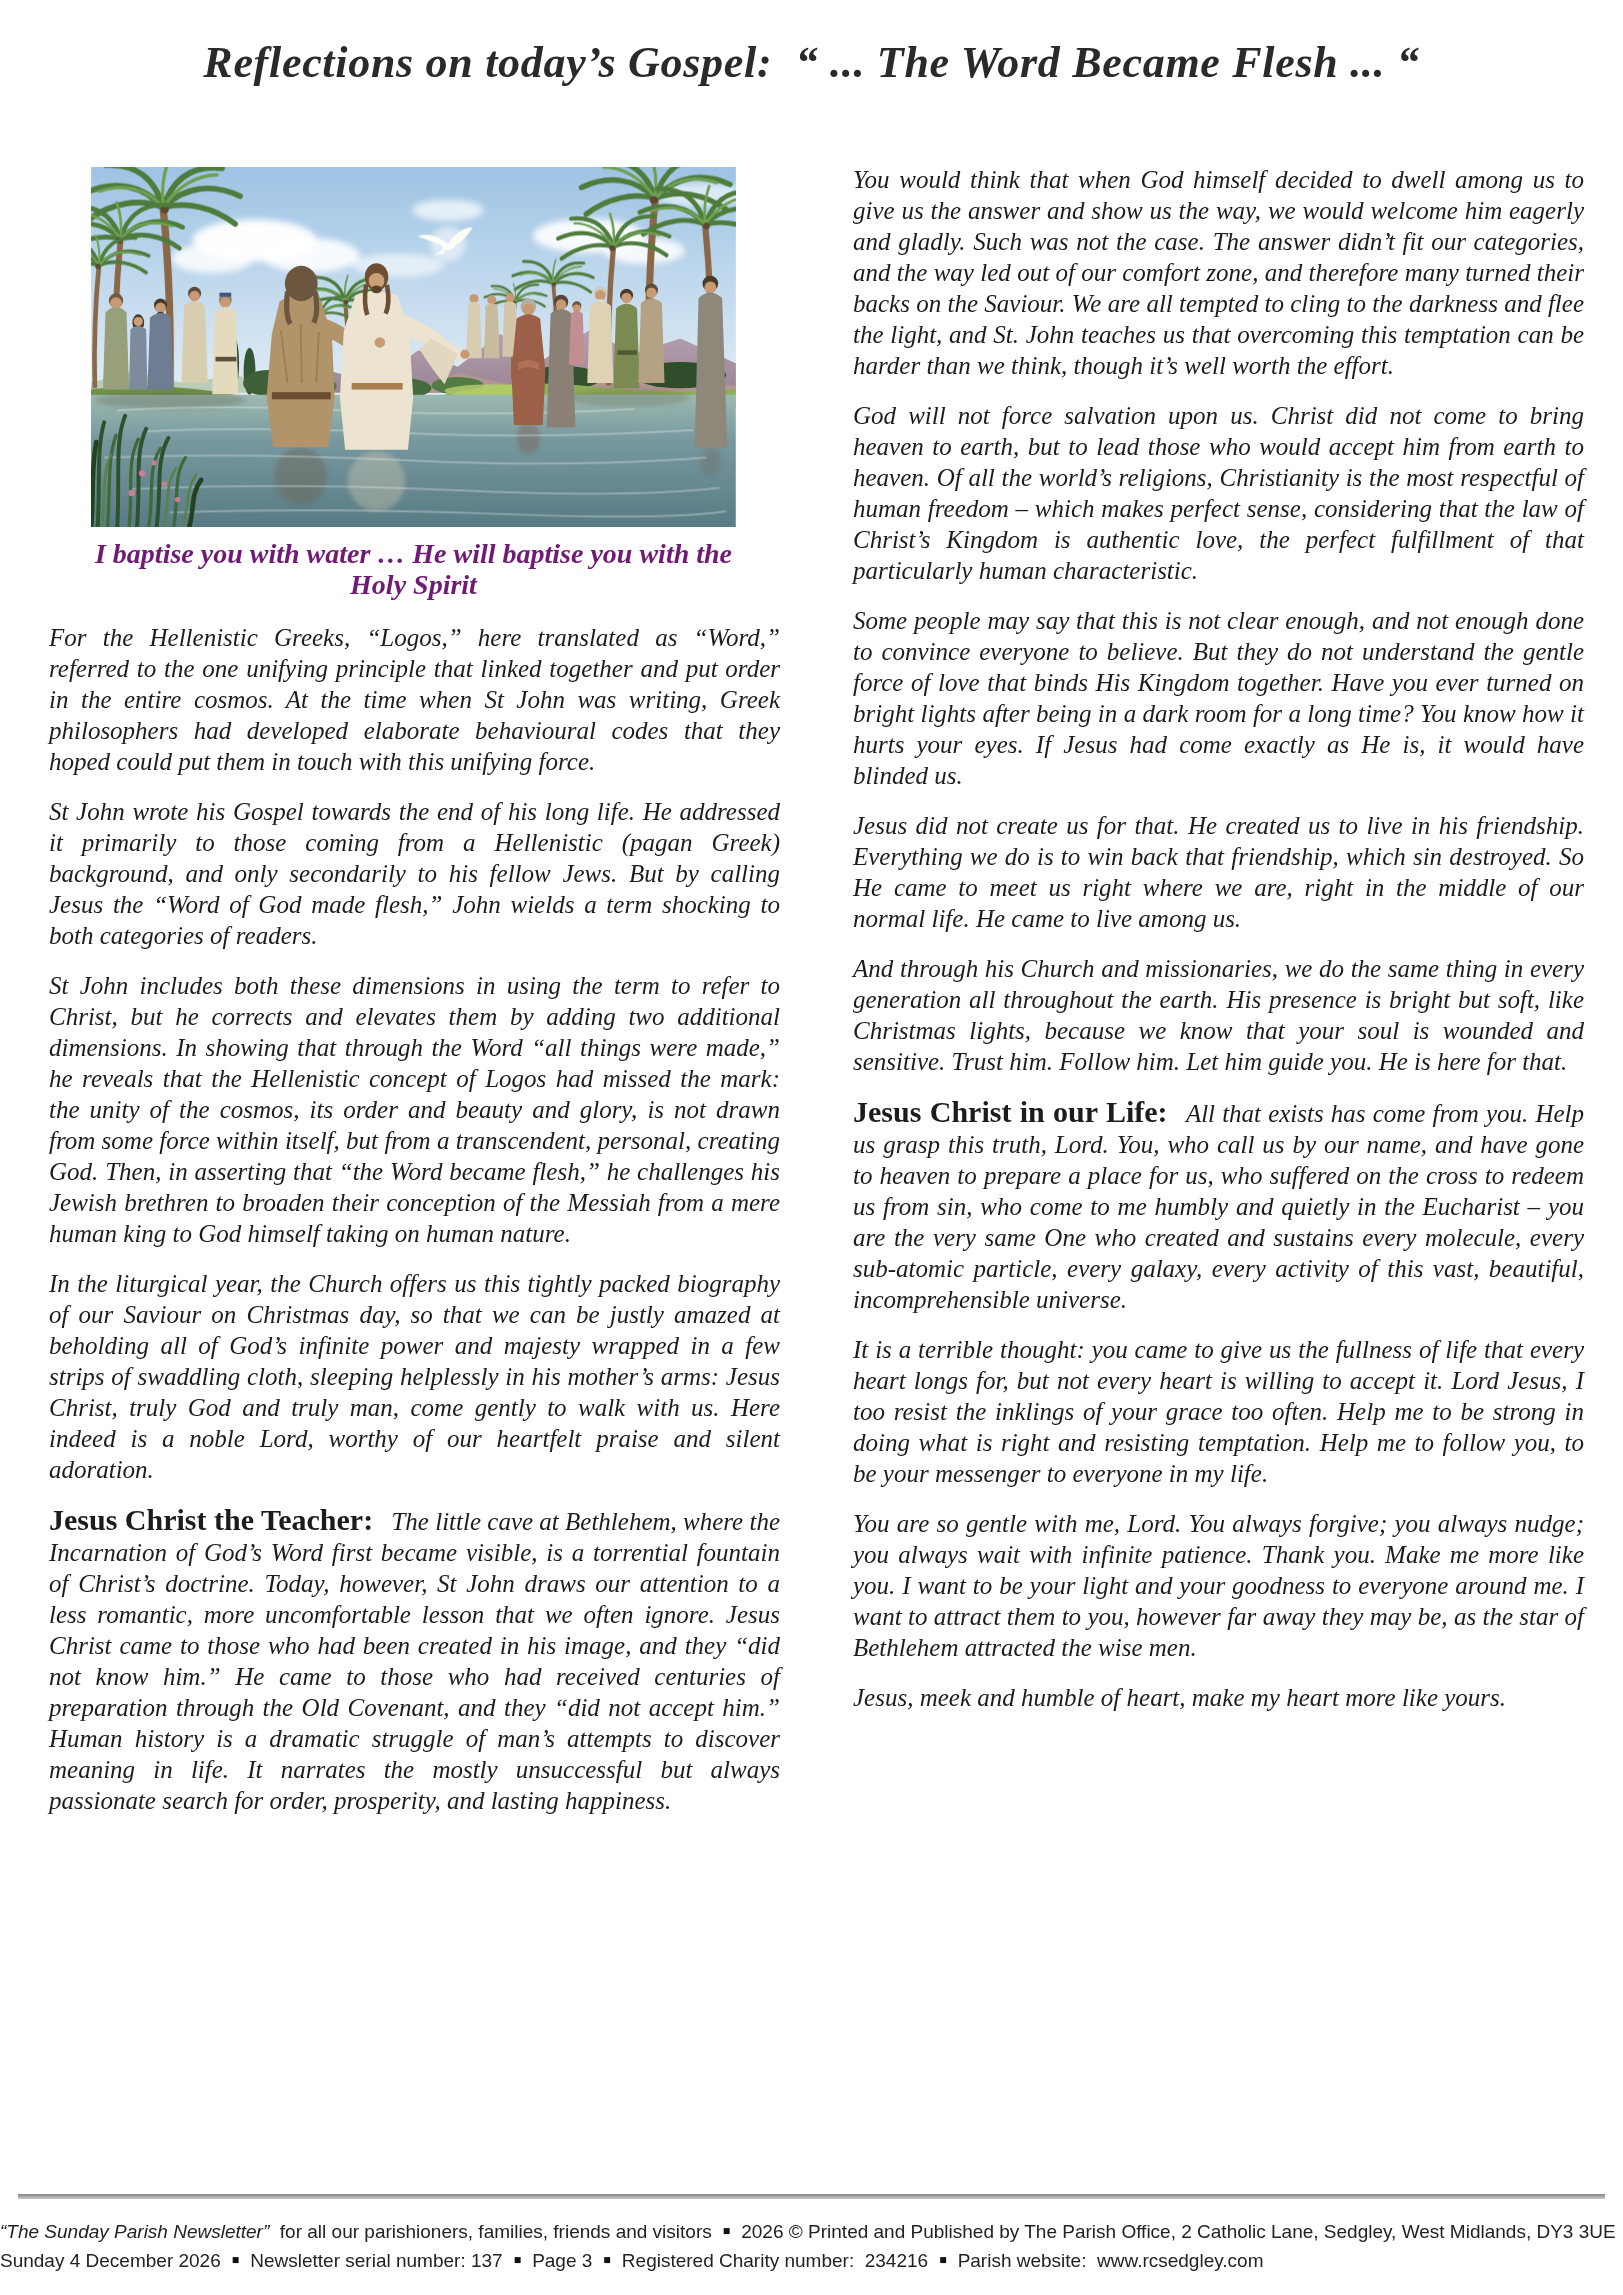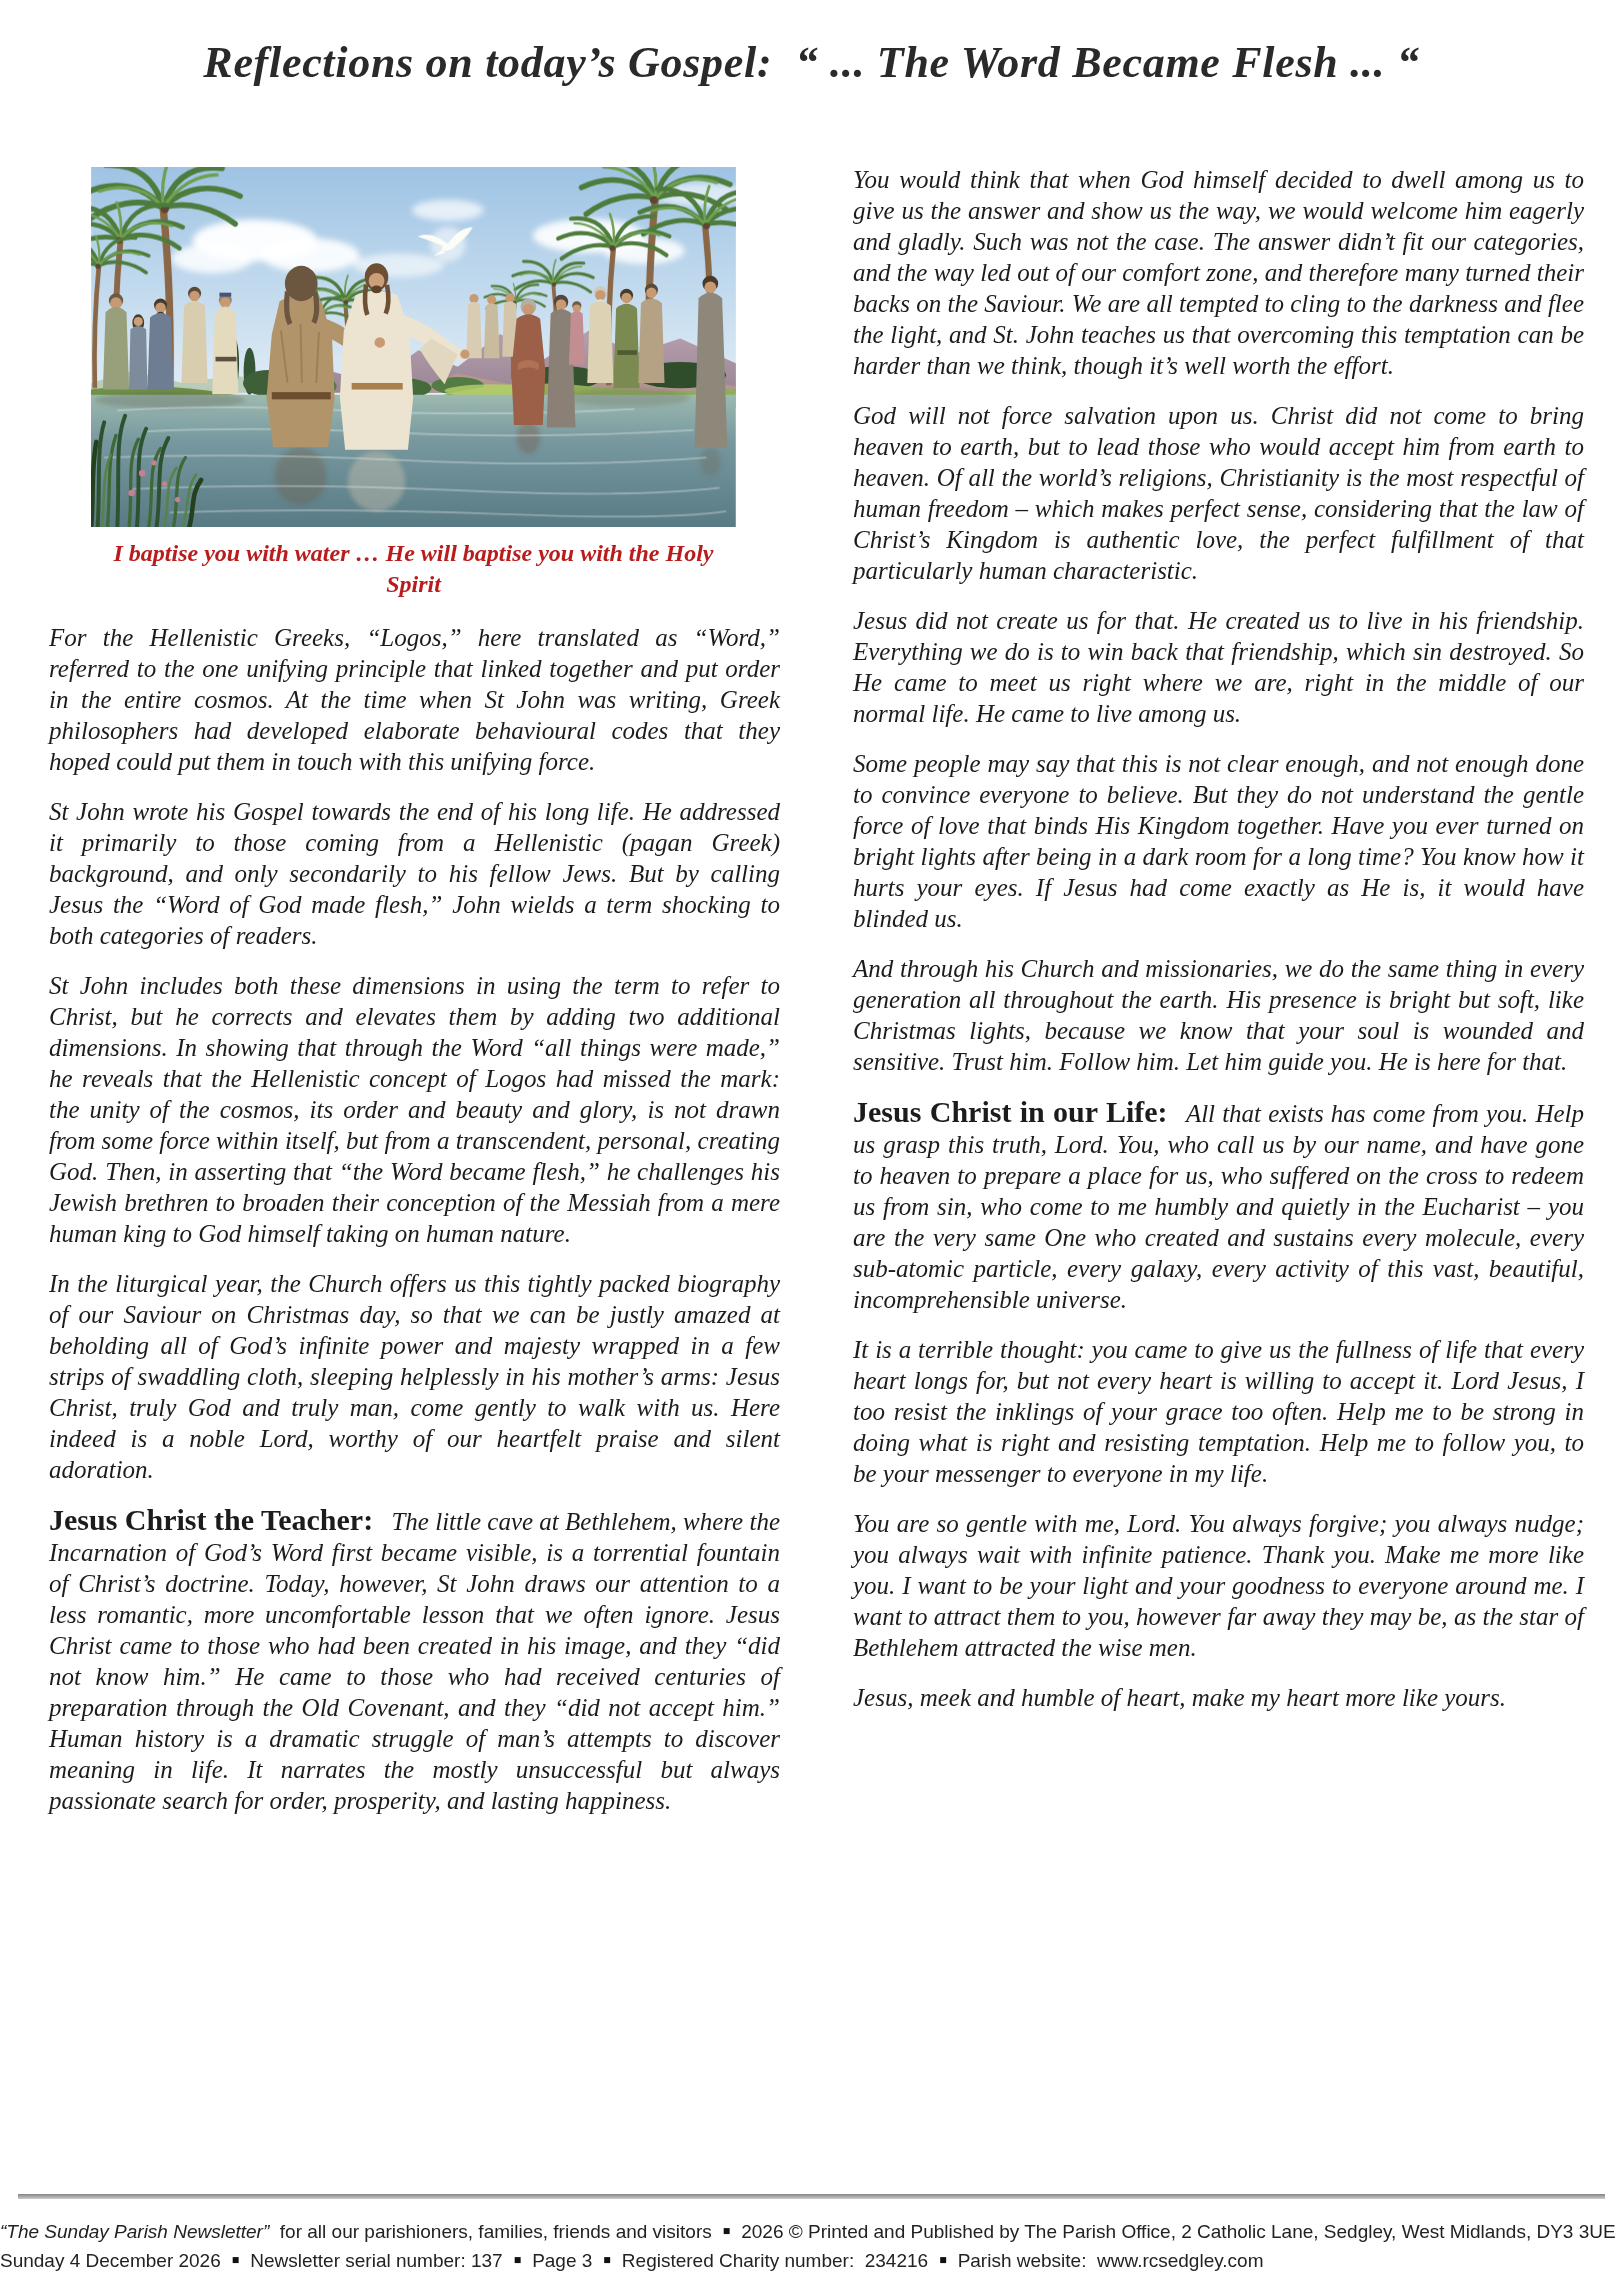--- a/index.html
+++ b/index.html
@@ -7,21 +7,21 @@
         font-family:"Liberation Serif", serif;color:#1c1c1c;border-radius:6px;}
   .title{position:absolute;top:37px;left:0;width:100%;text-align:center;
          font-style:italic;font-weight:700;font-size:44px;letter-spacing:0.7px;
          color:#2a2a2a;white-space:pre-wrap;}
   .content{position:absolute;top:164px;left:49px;display:flex;gap:73px;}
   .col{width:731px;font-style:italic;font-size:25px;line-height:31px;text-align:justify;}
   .col p{margin:0 0 19px 0;}
   figure{margin:2.6px 0 22px 42px;width:645px;}
   figure svg{display:block;width:645px;height:360px;}
   figcaption{margin-top:11.8px;text-align:center;font-style:italic;font-weight:600;
-             font-size:24px;color:#b91c1c;}
+             font-size:28px;color:#701a75;}
   .lead{font-style:normal;font-weight:700;font-size:30px;padding-right:18.3px;}
   .footer-rule{position:absolute;top:2194px;left:18.3px;right:18.3px;height:4.6px;
                background:linear-gradient(180deg,#848484,#cccccc);}
   .footer{position:absolute;top:2217px;left:0;width:100%;
           font-family:"Liberation Sans", sans-serif;font-size:19px;line-height:28px;color:#222;}
   .footer span{white-space:pre-wrap;}
   .footer .it{font-style:italic;}
   .sq{display:inline-block;font-size:12.4px;vertical-align:2.6px;margin:0 11px;color:#111;}
 </style>
 </head>
@@ -275,22 +275,22 @@
       <p><span>St John includes both these dimensions in using the term to refer to Christ, but he corrects and elevates them by adding two additional dimensions. In showing that through the Word “all things were made,” he reveals that the Hellenistic concept of Logos had missed the mark: the unity of the cosmos, its order and beauty and glory, is not drawn from some force within itself, but from a transcendent, personal, creating God. Then, in asserting that “the Word became flesh,” he challenges his Jewish brethren to broaden their conception of the Messiah from a mere human king to God himself taking on human nature.</span></p>
       <p><span>In the liturgical year, the Church offers us this tightly packed biography of our Saviour on Christmas day, so that we can be justly amazed at beholding all of God’s infinite power and majesty wrapped in a few strips of swaddling cloth, sleeping helplessly in his mother’s arms: Jesus Christ, truly God and truly man, come gently to walk with us. Here indeed is a noble Lord, worthy of our heartfelt praise and silent adoration.</span></p>
       <p>
         <span class="lead">Jesus Christ the Teacher:</span><span>The little cave at Bethlehem, where the Incarnation of God’s Word first became visible, is a torrential fountain of Christ’s doctrine. Today, however, St John draws our attention to a less romantic, more uncomfortable lesson that we often ignore. Jesus Christ came to those who had been created in his image, and they “did not know him.” He came to those who had received centuries of preparation through the Old Covenant, and they “did not accept him.” Human history is a dramatic struggle of man’s attempts to discover meaning in life. It narrates the mostly unsuccessful but always passionate search for order, prosperity, and lasting happiness.</span>
       </p>
     </div>
 
     <div class="col">
       <p><span>You would think that when God himself decided to dwell among us to give us the answer and show us the way, we would welcome him eagerly and gladly. Such was not the case. The answer didn’t fit our categories, and the way led out of our comfort zone, and therefore many turned their backs on the Saviour. We are all tempted to cling to the darkness and flee the light, and St. John teaches us that overcoming this temptation can be harder than we think, though it’s well worth the effort.</span></p>
       <p><span>God will not force salvation upon us. Christ did not come to bring heaven to earth, but to lead those who would accept him from earth to heaven. Of all the world’s religions, Christianity is the most respectful of human freedom – which makes perfect sense, considering that the law of Christ’s Kingdom is authentic love, the perfect fulfillment of that particularly human characteristic.</span></p>
+      <p><span>Some people may say that this is not clear enough, and not enough done to convince everyone to believe. But they do not understand the gentle force of love that binds His Kingdom together. Have you ever turned on bright lights after being in a dark room for a long time? You know how it hurts your eyes. If Jesus had come exactly as He is, it would have blinded us.</span></p>
       <p><span>Jesus did not create us for that. He created us to live in his friendship. Everything we do is to win back that friendship, which sin destroyed. So He came to meet us right where we are, right in the middle of our normal life. He came to live among us.</span></p>
-      <p><span>Some people may say that this is not clear enough, and not enough done to convince everyone to believe. But they do not understand the gentle force of love that binds His Kingdom together. Have you ever turned on bright lights after being in a dark room for a long time? You know how it hurts your eyes. If Jesus had come exactly as He is, it would have blinded us.</span></p>
       <p><span>And through his Church and missionaries, we do the same thing in every generation all throughout the earth. His presence is bright but soft, like Christmas lights, because we know that your soul is wounded and sensitive. Trust him. Follow him. Let him guide you. He is here for that.</span></p>
       <p>
         <span class="lead">Jesus Christ in our Life:</span><span>All that exists has come from you. Help us grasp this truth, Lord. You, who call us by our name, and have gone to heaven to prepare a place for us, who suffered on the cross to redeem us from sin, who come to me humbly and quietly in the Eucharist – you are the very same One who created and sustains every molecule, every sub-atomic particle, every galaxy, every activity of this vast, beautiful, incomprehensible universe.</span>
       </p>
       <p><span>It is a terrible thought: you came to give us the fullness of life that every heart longs for, but not every heart is willing to accept it. Lord Jesus, I too resist the inklings of your grace too often. Help me to be strong in doing what is right and resisting temptation. Help me to follow you, to be your messenger to everyone in my life.</span></p>
       <p><span>You are so gentle with me, Lord. You always forgive; you always nudge; you always wait with infinite patience. Thank you. Make me more like you. I want to be your light and your goodness to everyone around me. I want to attract them to you, however far away they may be, as the star of Bethlehem attracted the wise men.</span></p>
       <p><span>Jesus, meek and humble of heart, make my heart more like yours.</span></p>
     </div>
   </div>
 

